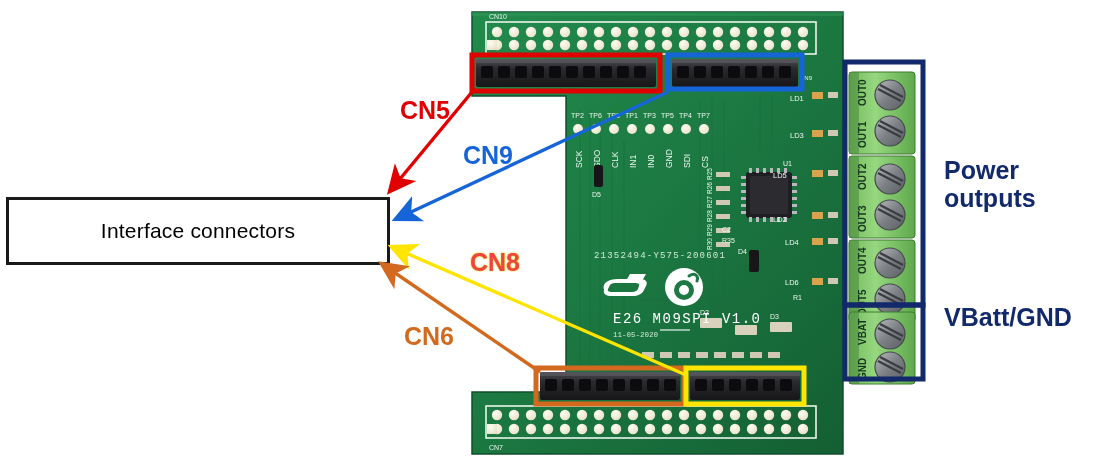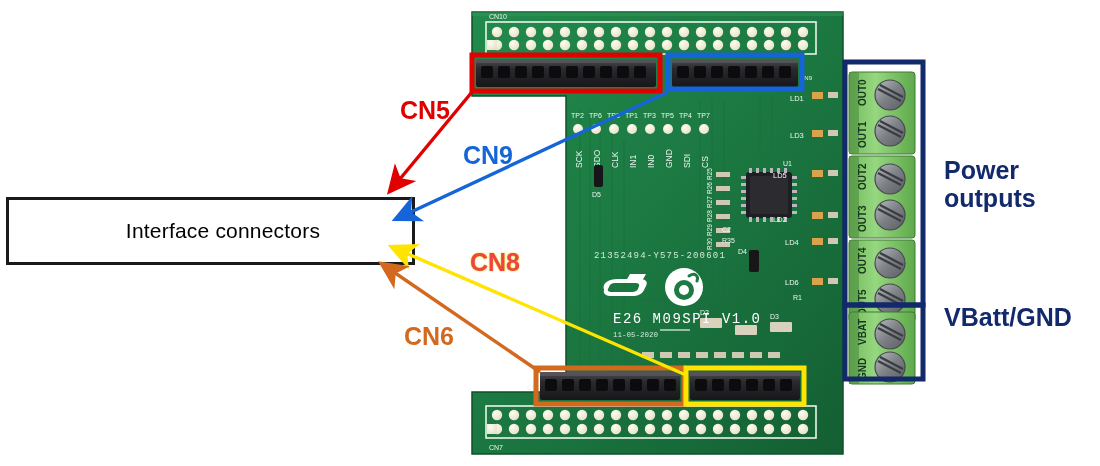--- a/index.html
+++ b/index.html
@@ -5,21 +5,21 @@
   html,body{margin:0;padding:0;background:#fff;}
   body{width:1100px;height:466px;position:relative;overflow:hidden;
        font-family:"Liberation Sans",sans-serif;}
   #stage{position:absolute;left:0;top:0;width:1100px;height:466px;background:#ffffff;}
   svg.layer{position:absolute;left:0;top:0;width:1100px;height:466px;}
   #svg-board{z-index:1;}
   #svg-anno{z-index:4;pointer-events:none;}
 
   .iface-box{position:absolute;left:6px;top:197px;width:378px;height:62px;
       border:3px solid #1a1a1a;background:#fff;z-index:3;
-      display:flex;align-items:center;justify-content:center;padding-left:25px;}
+      display:flex;align-items:center;justify-content:center;}
   .iface-box span{font-size:21px;color:#000;letter-spacing:.2px;}
 
   .lbl{position:absolute;z-index:5;font-weight:bold;white-space:pre;line-height:1.12;}
   #lbl-cn5{left:400px;top:96px;font-size:25px;color:#e00000;}
   #lbl-cn9{left:463px;top:141px;font-size:25px;color:#1565d8;}
   #lbl-cn8{left:470px;top:248px;font-size:25px;color:#ef4444;
            text-shadow:0 0 1px #e8d200,0 0 2px #e8d200;}
   #lbl-cn6{left:404px;top:322px;font-size:25px;color:#d2691e;}
   #lbl-power{left:944px;top:156px;font-size:25px;color:#12296b;text-align:left;}
   #lbl-vbatt{left:944px;top:303px;font-size:25px;color:#12296b;}

